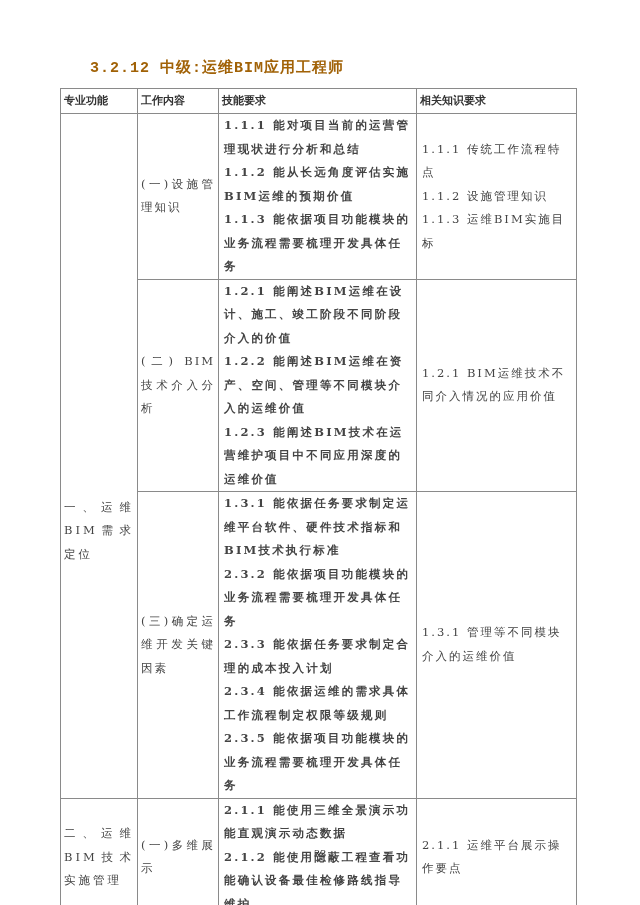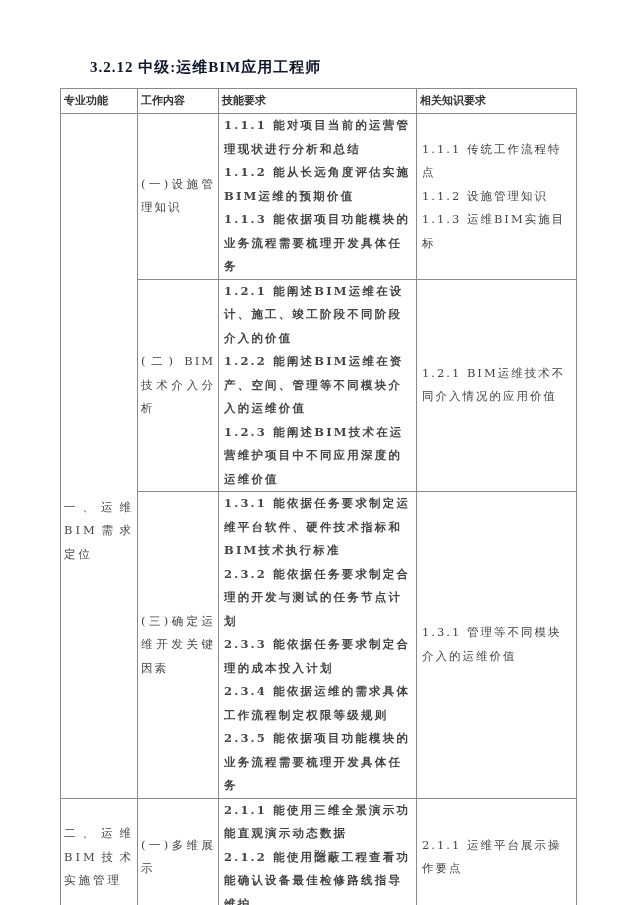--- a/index.html
+++ b/index.html
@@ -1,19 +1,19 @@
 <!DOCTYPE html>
 <html><head>
 <meta charset="utf-8">
 <style>
   html, body { margin:0; padding:0; background:#ffffff; }
   body { width:640px; height:905px; position:relative; overflow:hidden;
          font-family:"DejaVu Serif", serif; color:#333; }
-  .title { position:absolute; left:90px; top:58px; font-family:Liberation Serif, serif;
-           font-size:15px; font-weight:bold; color:#0f172a; letter-spacing:1px; }
+  .title { position:absolute; left:90px; top:58px; font-family:Liberation Mono, monospace;
+           font-size:15px; font-weight:bold; color:#a16207; letter-spacing:1px; }
   table { position:absolute; left:60px; top:88px; border-collapse:collapse;
           table-layout:fixed; width:516px; }
   td, th { border:1px solid #8a8a8a; vertical-align:middle; padding:0 3px;
            font-size:11.5px; line-height:23.5px; color:#444; }
   th { height:24px; font-family:"DejaVu Sans", sans-serif; font-weight:bold;
        font-size:11px; color:#333; text-align:left; }
   td.c1 { text-align:justify; letter-spacing:3px; }
   td.c2 { text-align:justify; letter-spacing:2px; }
   td.c3 { letter-spacing:2.2px; padding-left:5px;font-weight:bold; }
   td.c4 { letter-spacing:2px; padding-left:5px; }
@@ -67,21 +67,21 @@
       </td>
       <td class="c4">
         <span class="line">1.2.1 BIM运维技术不同介入情况的应用价值</span>
       </td>
     </tr>
 
     <tr style="height:279px">
       <td class="c2">(三)确定运维开发关键因素</td>
       <td class="c3">
         <span class="line">1.3.1 能依据任务要求制定运维平台软件、硬件技术指标和BIM技术执行标准</span>
-        <span class="line">2.3.2 能依据任务要求制定合理的开发与测试的任务节点计划</span>
+        <span class="line">2.3.2 能依据项目功能模块的业务流程需要梳理开发具体任务</span>
         <span class="line">2.3.3 能依据任务要求制定合理的成本投入计划</span>
         <span class="line">2.3.4 能依据运维的需求具体工作流程制定权限等级规则</span>
         <span class="line">2.3.5 能依据项目功能模块的业务流程需要梳理开发具体任务</span>
       </td>
       <td class="c4">
         <span class="line">1.3.1 管理等不同模块介入的运维价值</span>
       </td>
     </tr>
 
     <tr style="height:101px">

